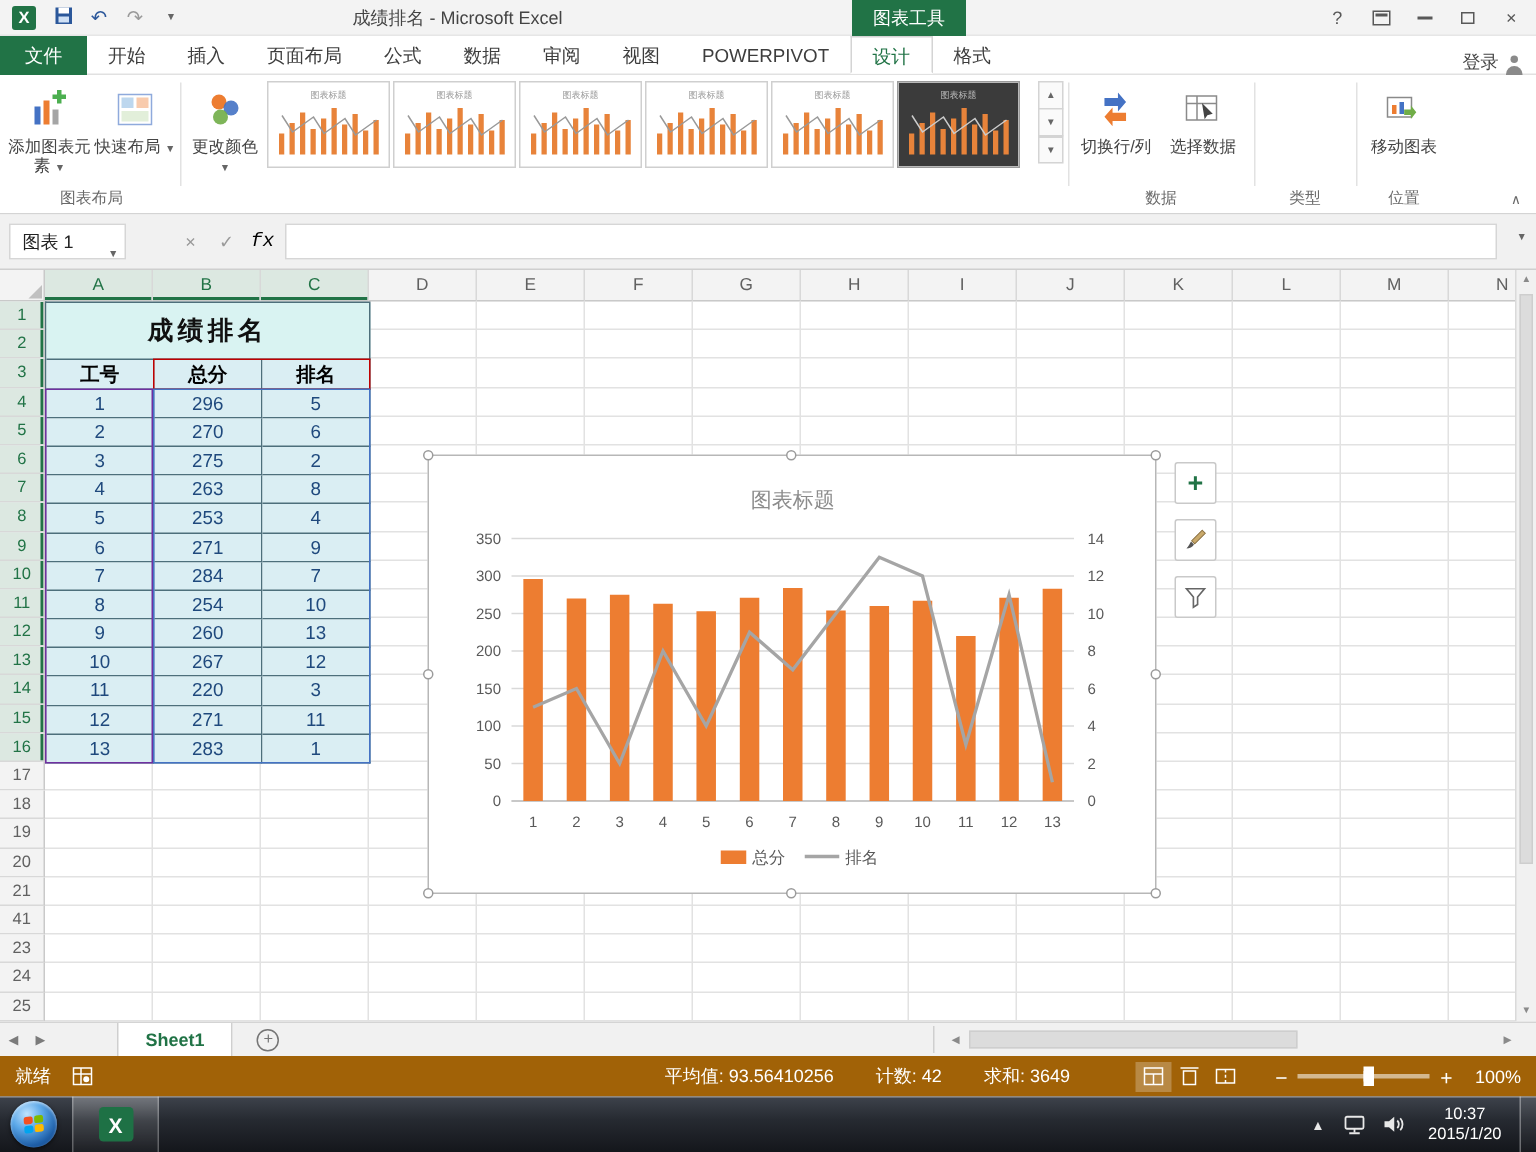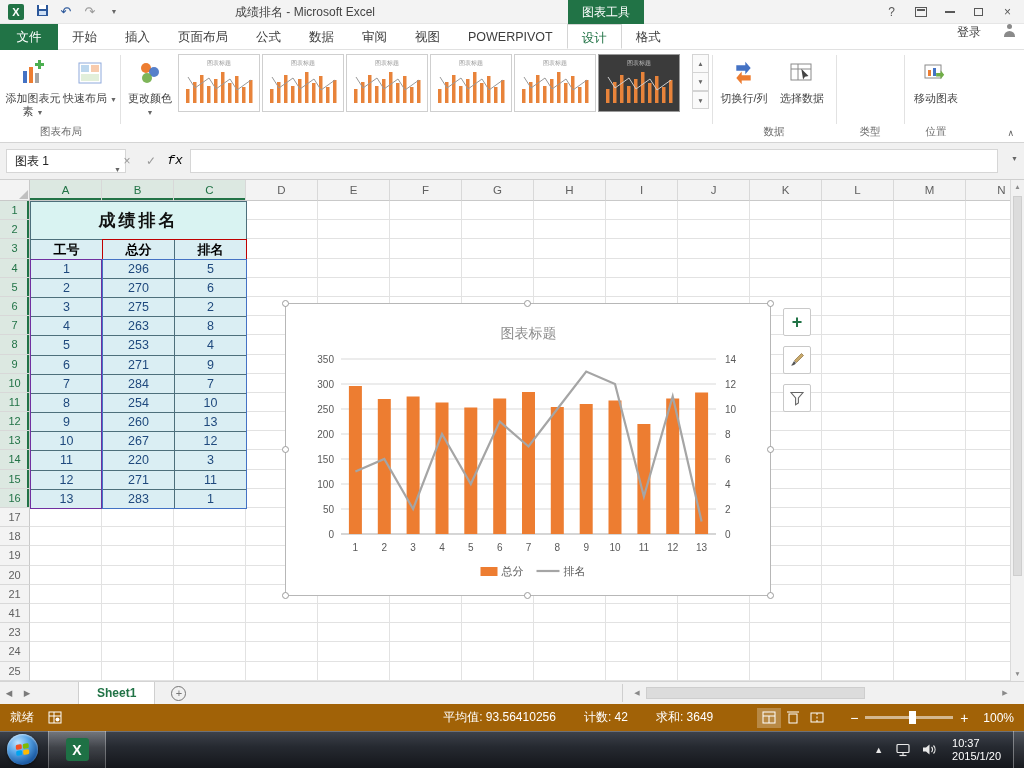--- a/index.html
+++ b/index.html
@@ -26,21 +26,21 @@
   .restore-box { width:9px; height:8px; border:1px solid #585858; position:relative; background:#F3F3F3; }
   .restore-box::before { content:""; position:absolute; left:2px; top:-3px; width:9px; height:8px; border:1px solid #585858; z-index:-1; }
   .ribbon-opt-ic { width:12px; height:10px; border:1px solid #585858; position:relative; }
   .ribbon-opt-ic::after { content:""; position:absolute; left:1px; top:1px; width:8px; height:2px; background:#585858; }
 
   
   #tabs-row { position:absolute; top:24px; left:0; width:1024px; height:26px; background:#FFFFFF; border-bottom:1px solid #E1E1E1; display:flex; }
   #file-tab { width:58px; height:26px; background:#217346; color:#fff; font-size:12.5px; text-align:center; line-height:26px; }
   .rtab { padding:0 14px; line-height:26px; font-size:12.5px; color:#3d3d3d; white-space:nowrap; }
   .rtab.active { color:#217346; background:#fff; border:1px solid #D4D4D4; border-bottom:1px solid #fff; position:relative; top:0; }
-  #signin { position:absolute; right:8px; top:0; height:26px; display:flex; align-items:flex-start; font-size:12px; color:#444; gap:22px; }
+  #signin { position:absolute; right:8px; top:0; height:26px; display:flex; align-items:flex-end; font-size:12px; color:#444; gap:4px; }
   .person-ic { width:13px; height:13px; display:inline-block; position:relative; }
   .person-ic::before { content:""; position:absolute; left:4px; top:0; width:5px; height:5px; border-radius:50%; background:#8a8a8a; }
   .person-ic::after { content:""; position:absolute; left:1px; bottom:0; width:11px; height:6px; border-radius:6px 6px 0 0; background:#8a8a8a; }
 
   
   #ribbon { position:absolute; top:50px; left:0; width:1024px; height:93px; background:#FFFFFF; border-bottom:1px solid #D4D4D4; }
   .rbtn { position:absolute; top:3px; height:86px; display:flex; flex-direction:column; align-items:center; padding-top:4px; font-size:11px; color:#444; text-align:center; }
   .rbtn .ic { height:32px; display:flex; align-items:center; justify-content:center; }
   .rbtn .lbl { line-height:13px; margin-top:3px; }
   .dd { font-size:7px; color:#666; }
@@ -48,21 +48,21 @@
   .gdiv { position:absolute; top:5px; bottom:18px; width:1px; background:#E2E2E2; }
   #style-gallery { position:absolute; left:178px; top:4px; height:60px; display:flex; }
   .thumb { width:82px; height:58px; border:1px solid #CFCFCF; background:#fff; margin-right:2px; overflow:hidden; }
   .thumb.dark { border-color:#9a9a9a; }
   #gal-arrows { position:absolute; left:692px; top:4px; width:17px; }
   .gal-ab { width:17px; height:19px; border:1px solid #D4D4D4; background:#FAFAFA; font-size:6.5px; color:#666; text-align:center; line-height:17px; margin-bottom:-1px; }
   #collapse-ribbon { position:absolute; right:10px; bottom:4px; font-size:9px; color:#666; }
 
   
   #formula-row { position:absolute; top:143px; left:0; width:1024px; height:37px; background:#F1F1F1; border-bottom:1px solid #CFCFCF; }
-  #name-box { position:absolute; left:6px; top:6px; width:120px; height:24px; background:#fff; border:1px solid #D6D6D6; font-size:12px; line-height:22px; padding-left:8px; color:#222; }
+  #name-box { position:absolute; left:6px; top:6px; width:78px; height:24px; background:#fff; border:1px solid #D6D6D6; font-size:12px; line-height:22px; padding-left:8px; color:#222; }
   #name-box .dd { position:absolute; right:4px; top:9px; }
   .fbtn { position:absolute; top:6px; width:22px; height:24px; text-align:center; line-height:24px; font-size:12px; color:#9a9a9a; }
   #fx-btn { font-style:italic; font-family:Liberation Mono, monospace; color:#000000; font-size:13px; }
   #formula-input { position:absolute; left:190px; top:6px; right:26px; height:24px; background:#fff; border:1px solid #D6D6D6; }
   #formula-dd { position:absolute; right:6px; top:12px; font-size:7px; color:#666; }
 
   
   #sheet { position:absolute; top:180px; left:0; width:1024px; height:501px; background:#fff; overflow:hidden; }
   #corner { position:absolute; left:0; top:0; width:30px; height:21px; background:#F3F3F3; border-right:1px solid #C9C9C9; border-bottom:1px solid #C9C9C9; }
   #corner::after { content:""; position:absolute; right:1px; bottom:1px; border-left:9px solid transparent; border-bottom:9px solid #C0C0C0; }
@@ -133,21 +133,21 @@
   .orb { width:31px; height:31px; border-radius:50%; margin-left:7px; background:radial-gradient(circle at 35% 28%,#BFE3FF 0%,#5AA7E8 35%,#1F5FA8 70%,#0B3B78 100%); box-shadow:inset 0 1px 2px rgba(255,255,255,.6),0 1px 3px rgba(0,0,0,.6); display:flex; align-items:center; justify-content:center; }
   .flag { display:grid; grid-template-columns:6px 6px; grid-template-rows:5px 5px; gap:1px; transform:rotate(-4deg) skewY(-4deg); }
   .flag i { border-radius:1.5px; }
   .flag i:nth-child(1){ background:#F25022; } .flag i:nth-child(2){ background:#7FBA00; }
   .flag i:nth-child(3){ background:#00A4EF; } .flag i:nth-child(4){ background:#FFB900; }
   .task-excel { width:58px; height:37px; margin-left:10px; background:linear-gradient(180deg,rgba(255,255,255,.28),rgba(255,255,255,.12) 45%,rgba(255,255,255,.04)); border-left:1px solid rgba(255,255,255,.28); border-right:1px solid rgba(255,255,255,.28); display:flex; align-items:center; justify-content:center; }
   .xl-ic { width:23px; height:23px; background:#1E7145; border-radius:3px; color:#fff; font-weight:bold; font-size:14px; display:flex; align-items:center; justify-content:center; }
   .tray { margin-left:auto; display:flex; align-items:center; height:100%; }
   .tray-up { color:#E8E8E8; font-size:9px; margin-right:12px; }
   .tray-ic { margin-right:11px; display:flex; }
-  .clock { color:#fff; font-size:11px; line-height:13px; margin:0 12px 0 4px; }
+  .clock { text-align:center; color:#fff; font-size:11px; line-height:13px; margin:0 12px 0 4px; }
   .show-desktop { width:11px; height:37px; border-left:1px solid rgba(255,255,255,.35); background:linear-gradient(180deg,rgba(255,255,255,.10),rgba(255,255,255,.02)); }
 </style>
 </head>
 <body>
 
 <div id="titlebar">
   <div class="app-ic">X</div>
   <div class="qat">
     <div class="qat-btn"><span class="save-sq"></span></div>
     <div class="qat-btn undo-g">↶</div>

